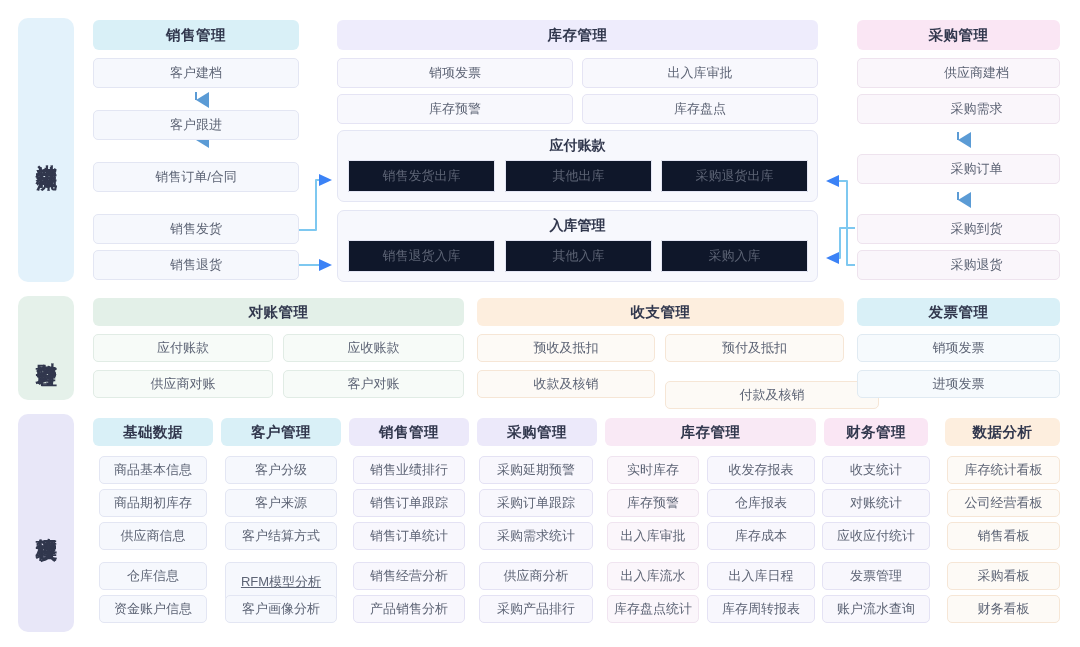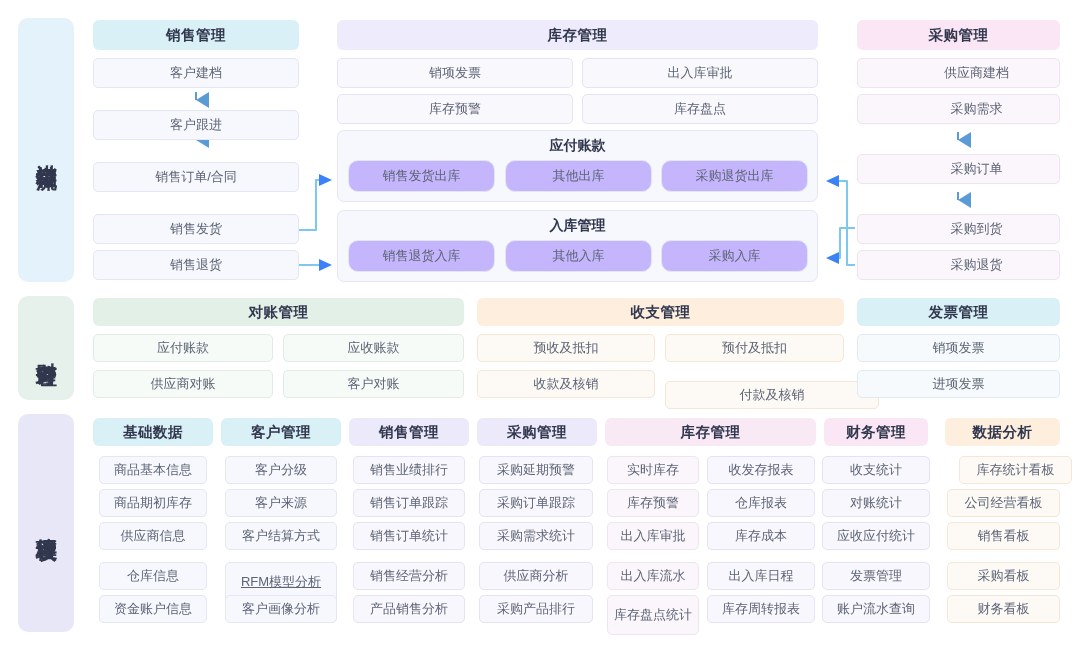--- a/index.html
+++ b/index.html
@@ -68,21 +68,21 @@
     border-radius: 7px;
     background: #f7f8fd;
     border: 1px solid #e4e6f4;
   }
   .group-title {
     position: absolute; left: 0; right: 0; top: 6px;
     text-align: center; font-size: 14px; font-weight: 700; color: #31374d;
   }
   .group-cell {
     position: absolute;
-    border-radius: 10px; background: #c4b5fd; border: 1px solid #e4e6f4;
+    border-radius: 1px; background: #0f172a; border: 1px solid #e4e6f4;
     display: flex; align-items: center; justify-content: center;
     font-size: 13px; color: #5d6475; text-align: center;
   }
 
   
   .svg-layer { position: absolute; left: 0; top: 0; width: 1080px; height: 647px; pointer-events: none; }
 </style>
 </head>
 <body>
 
@@ -203,35 +203,35 @@
   <div class="cell c-lav" style="left:479px; top:489px; width:114px; height:28px;">采购订单跟踪</div>
   <div class="cell c-lav" style="left:479px; top:522px; width:114px; height:28px;">采购需求统计</div>
   <div class="cell c-lav" style="left:479px; top:562px; width:114px; height:28px;">供应商分析</div>
   <div class="cell c-lav" style="left:479px; top:595px; width:114px; height:28px;">采购产品排行</div>
 
   <div class="hdr p-ltpink" style="left:605px; top:418px; width:211px; height:28px;">库存管理</div>
   <div class="cell c-ltpink" style="left:607px; top:456px; width:92px; height:28px;">实时库存</div>
   <div class="cell c-ltpink" style="left:607px; top:489px; width:92px; height:28px;">库存预警</div>
   <div class="cell c-ltpink" style="left:607px; top:522px; width:92px; height:28px;">出入库审批</div>
   <div class="cell c-ltpink" style="left:607px; top:562px; width:92px; height:28px;">出入库流水</div>
-  <div class="cell c-ltpink" style="left:607px; top:595px; width:92px; height:40px;">库存盘点统计</div>
+  <div class="cell c-ltpink" style="left:607px; top:595px; width:92px; height:28px;">库存盘点统计</div>
 
   <div class="cell c-lav" style="left:707px; top:456px; width:108px; height:28px;">收发存报表</div>
   <div class="cell c-lav" style="left:707px; top:489px; width:108px; height:28px;">仓库报表</div>
   <div class="cell c-lav" style="left:707px; top:522px; width:108px; height:28px;">库存成本</div>
   <div class="cell c-lav" style="left:707px; top:562px; width:108px; height:28px;">出入库日程</div>
   <div class="cell c-lav" style="left:707px; top:595px; width:108px; height:28px;">库存周转报表</div>
 
   <div class="hdr p-mag" style="left:824px; top:418px; width:104px; height:28px;">财务管理</div>
   <div class="cell c-lav" style="left:822px; top:456px; width:108px; height:28px;">收支统计</div>
   <div class="cell c-lav" style="left:822px; top:489px; width:108px; height:28px;">对账统计</div>
   <div class="cell c-lav" style="left:822px; top:522px; width:108px; height:28px;">应收应付统计</div>
   <div class="cell c-lav" style="left:822px; top:562px; width:108px; height:28px;">发票管理</div>
   <div class="cell c-lav" style="left:822px; top:595px; width:108px; height:28px;">账户流水查询</div>
 
   <div class="hdr p-orng" style="left:945px; top:418px; width:115px; height:28px;">数据分析</div>
-  <div class="cell c-orng" style="left:947px; top:456px; width:113px; height:28px;margin-left:12px;">库存统计看板</div>
+  <div class="cell c-orng" style="left:947px; top:456px; width:113px; height:28px;">库存统计看板</div>
   <div class="cell c-orng" style="left:947px; top:489px; width:113px; height:28px;">公司经营看板</div>
   <div class="cell c-orng" style="left:947px; top:522px; width:113px; height:28px;">销售看板</div>
   <div class="cell c-orng" style="left:947px; top:562px; width:113px; height:28px;">采购看板</div>
   <div class="cell c-orng" style="left:947px; top:595px; width:113px; height:28px;">财务看板</div>
 
 </div>
 
 </body></html>

